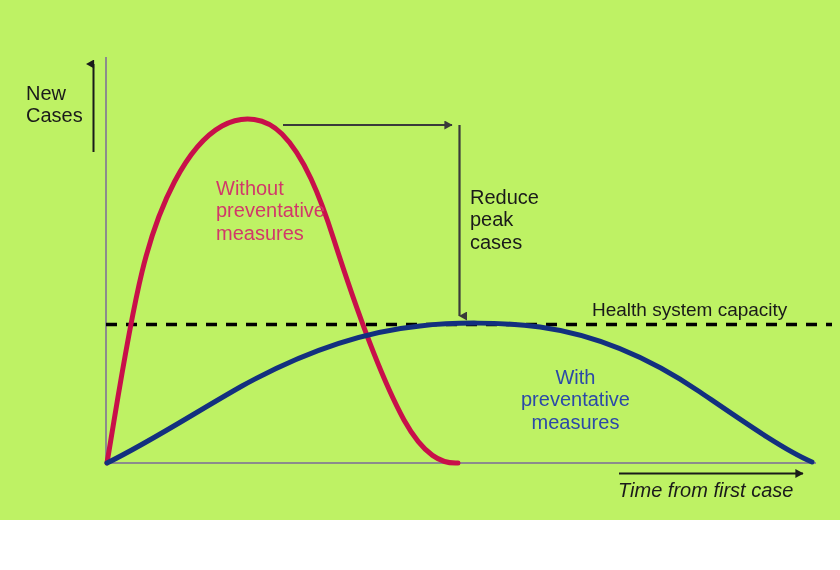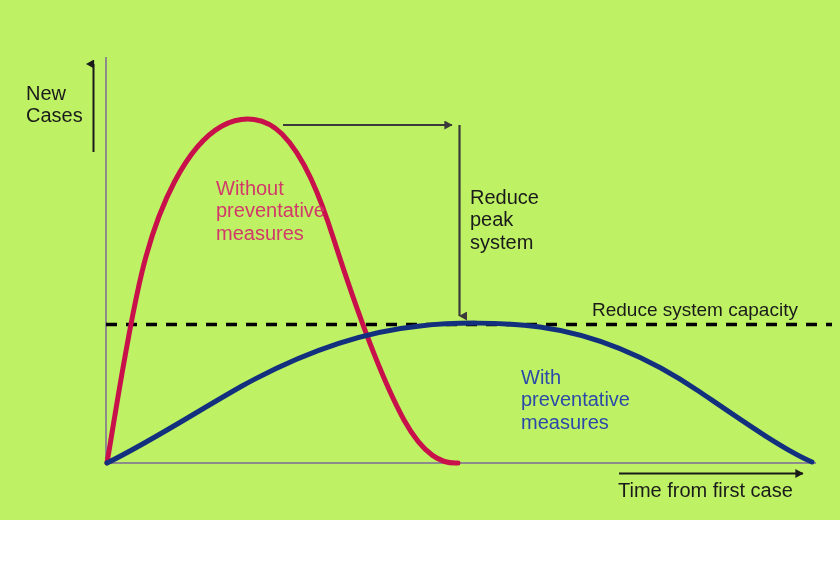--- a/index.html
+++ b/index.html
@@ -34,20 +34,21 @@
   #axis-label-y {
     left: 26px;
     top: 82px;
     font-size: 20px;
     text-align: left;
   }
   #axis-label-x {
     left: 618px;
     top: 479px;
     font-size: 20px;
+    font-style: italic;
   }
   #label-delay-peak {
     left: 316px;
     top: 95px;
     font-size: 20px;
   }
   #label-reduce-peak {
     left: 470px;
     top: 186px;
     font-size: 20px;
@@ -62,21 +63,21 @@
     left: 216px;
     top: 177px;
     font-size: 20px;
     text-align: left;
     color: #d2386a;
   }
   #label-with {
     left: 521px;
     top: 366px;
     font-size: 20px;
-    text-align: left;
+    text-align: center;
     color: #2b49a8;
   }
 </style>
 </head>
 <body>
 
 <div id="chart-root">
 
   <svg id="chart-svg" viewBox="0 0 840 570">
     <defs>
@@ -125,23 +126,23 @@
   </svg>
 
   <div class="lbl" id="axis-label-y">New
 Cases</div>
 
   <div class="lbl" id="axis-label-x">Time from first case</div>
 
 
   <div class="lbl" id="label-reduce-peak">Reduce
 peak
-system</div>
+cases</div>
 
-  <div class="lbl" id="label-capacity">Reduce system capacity</div>
+  <div class="lbl" id="label-capacity">Health system capacity</div>
 
   <div class="lbl" id="label-without">Without
 preventative
 measures</div>
 
   <div class="lbl" id="label-with">With
 preventative
 measures</div>
 
 </div>

